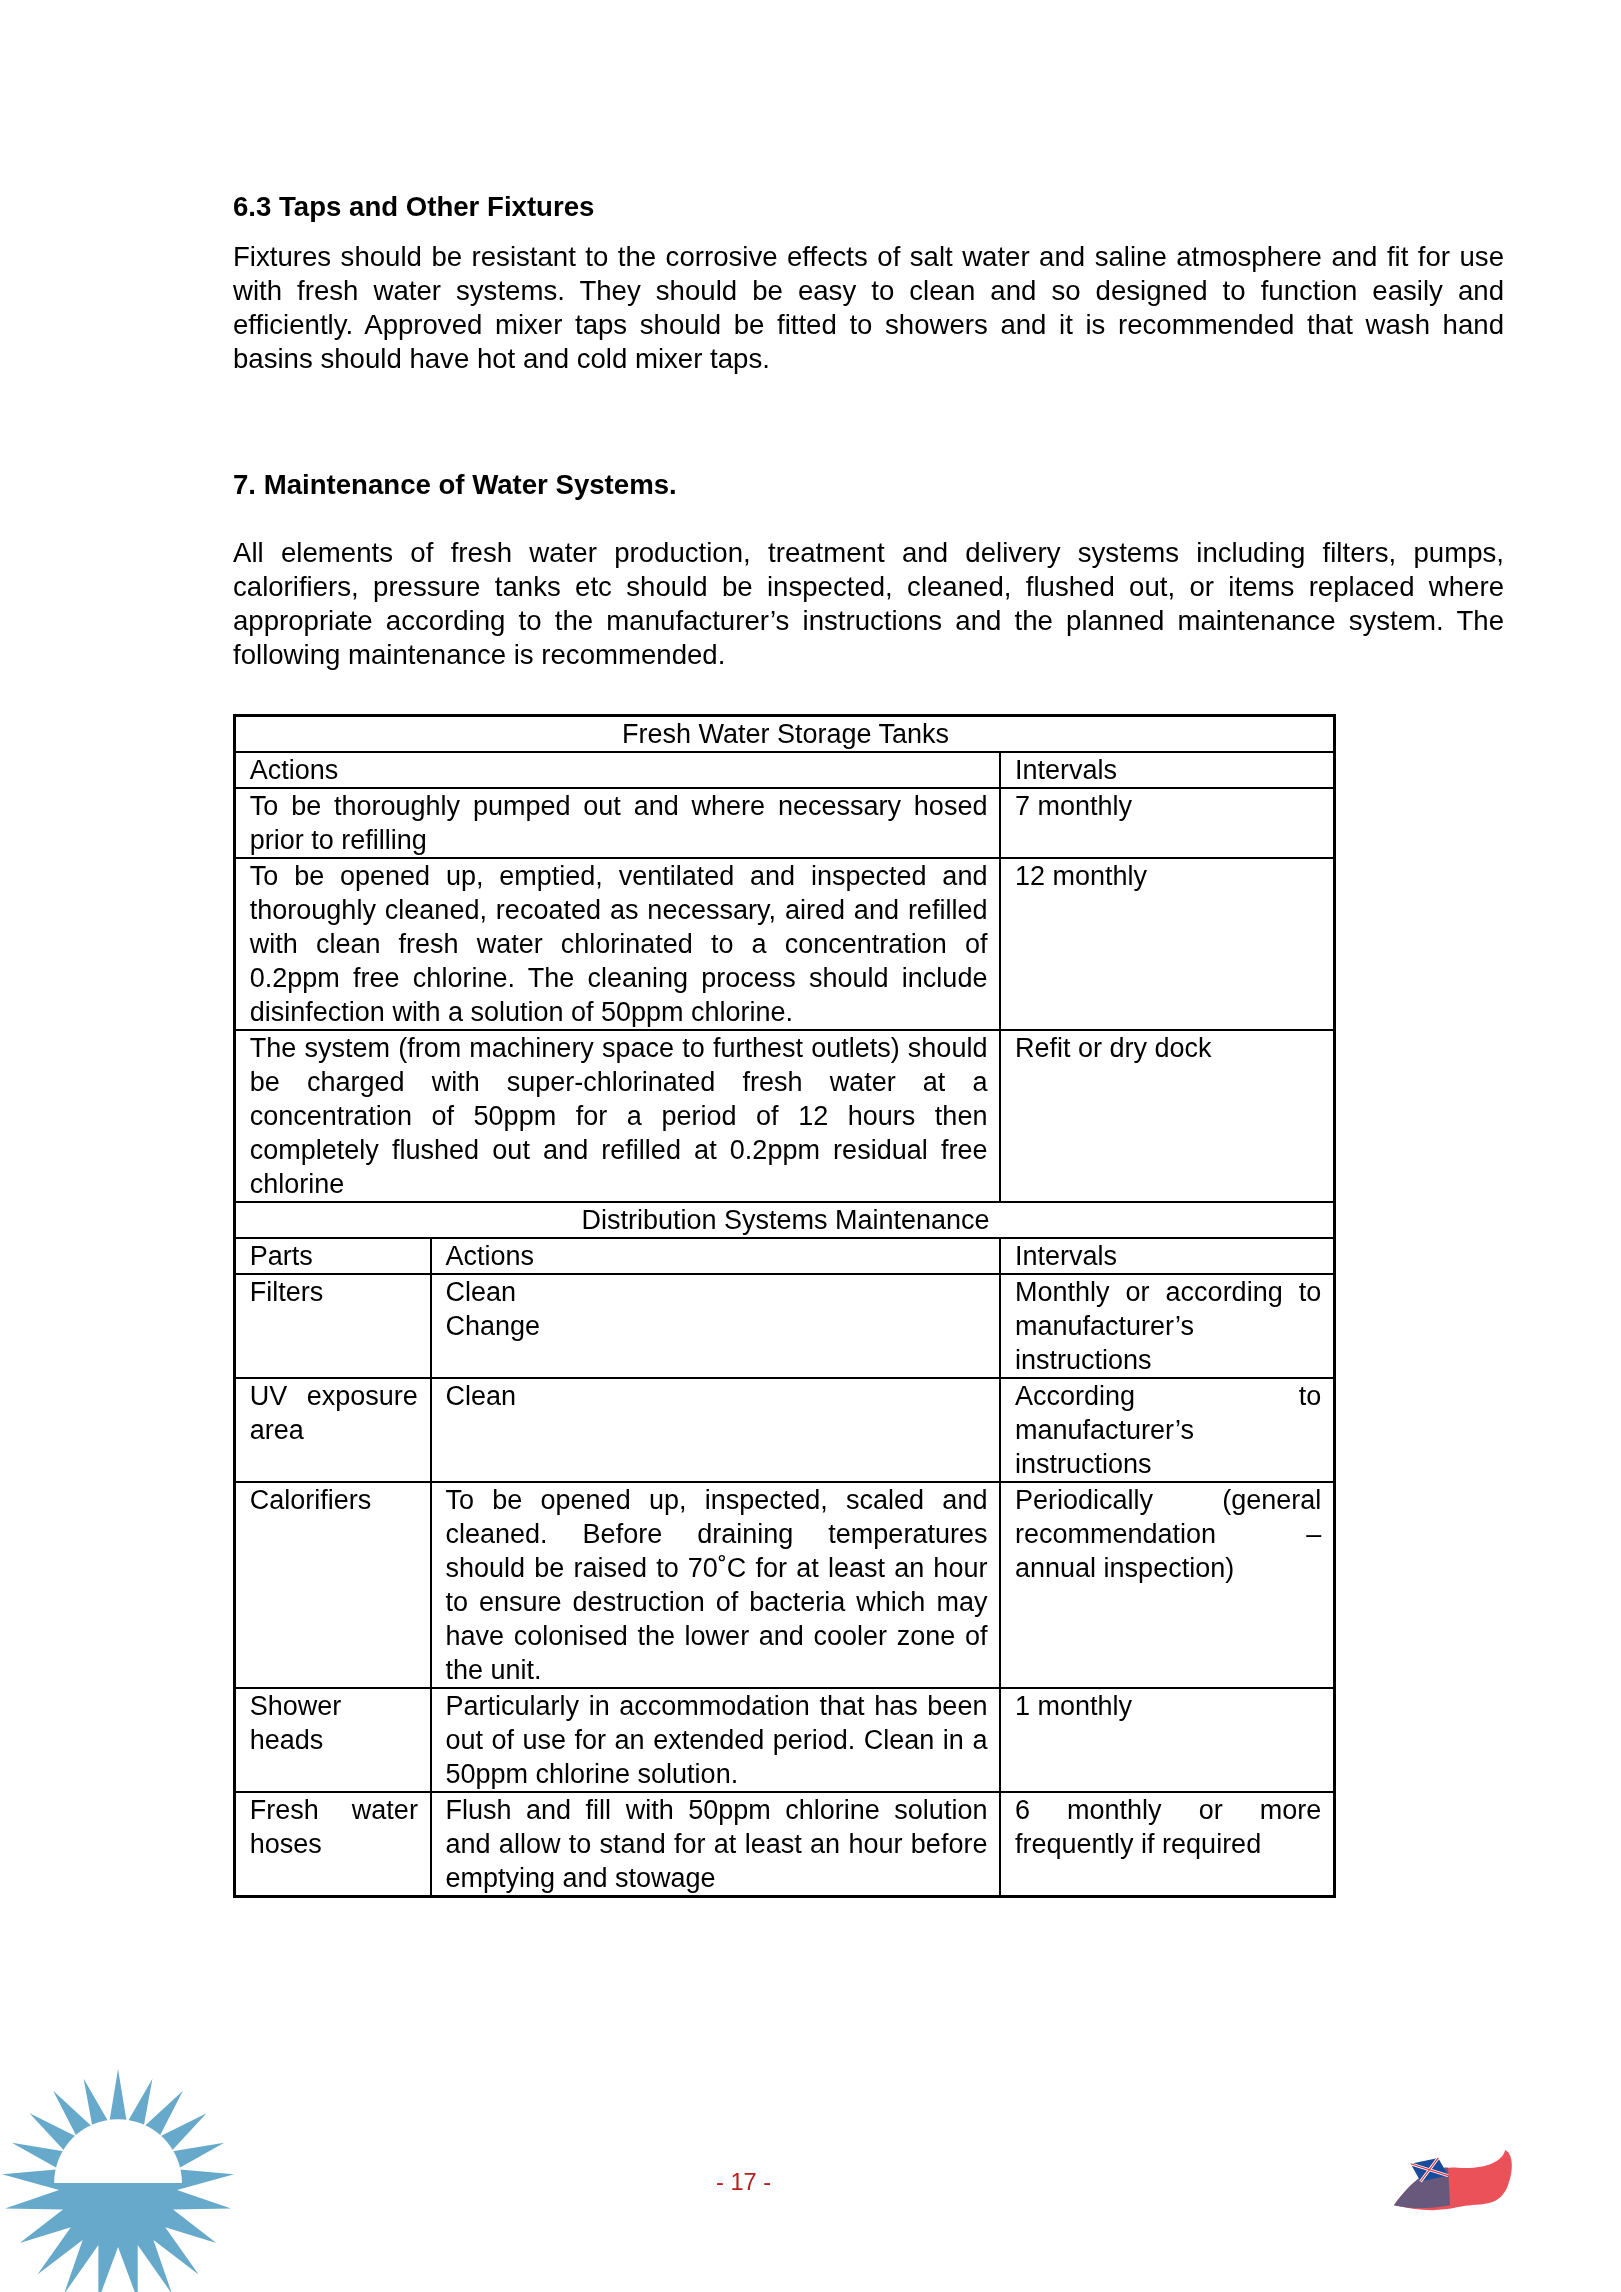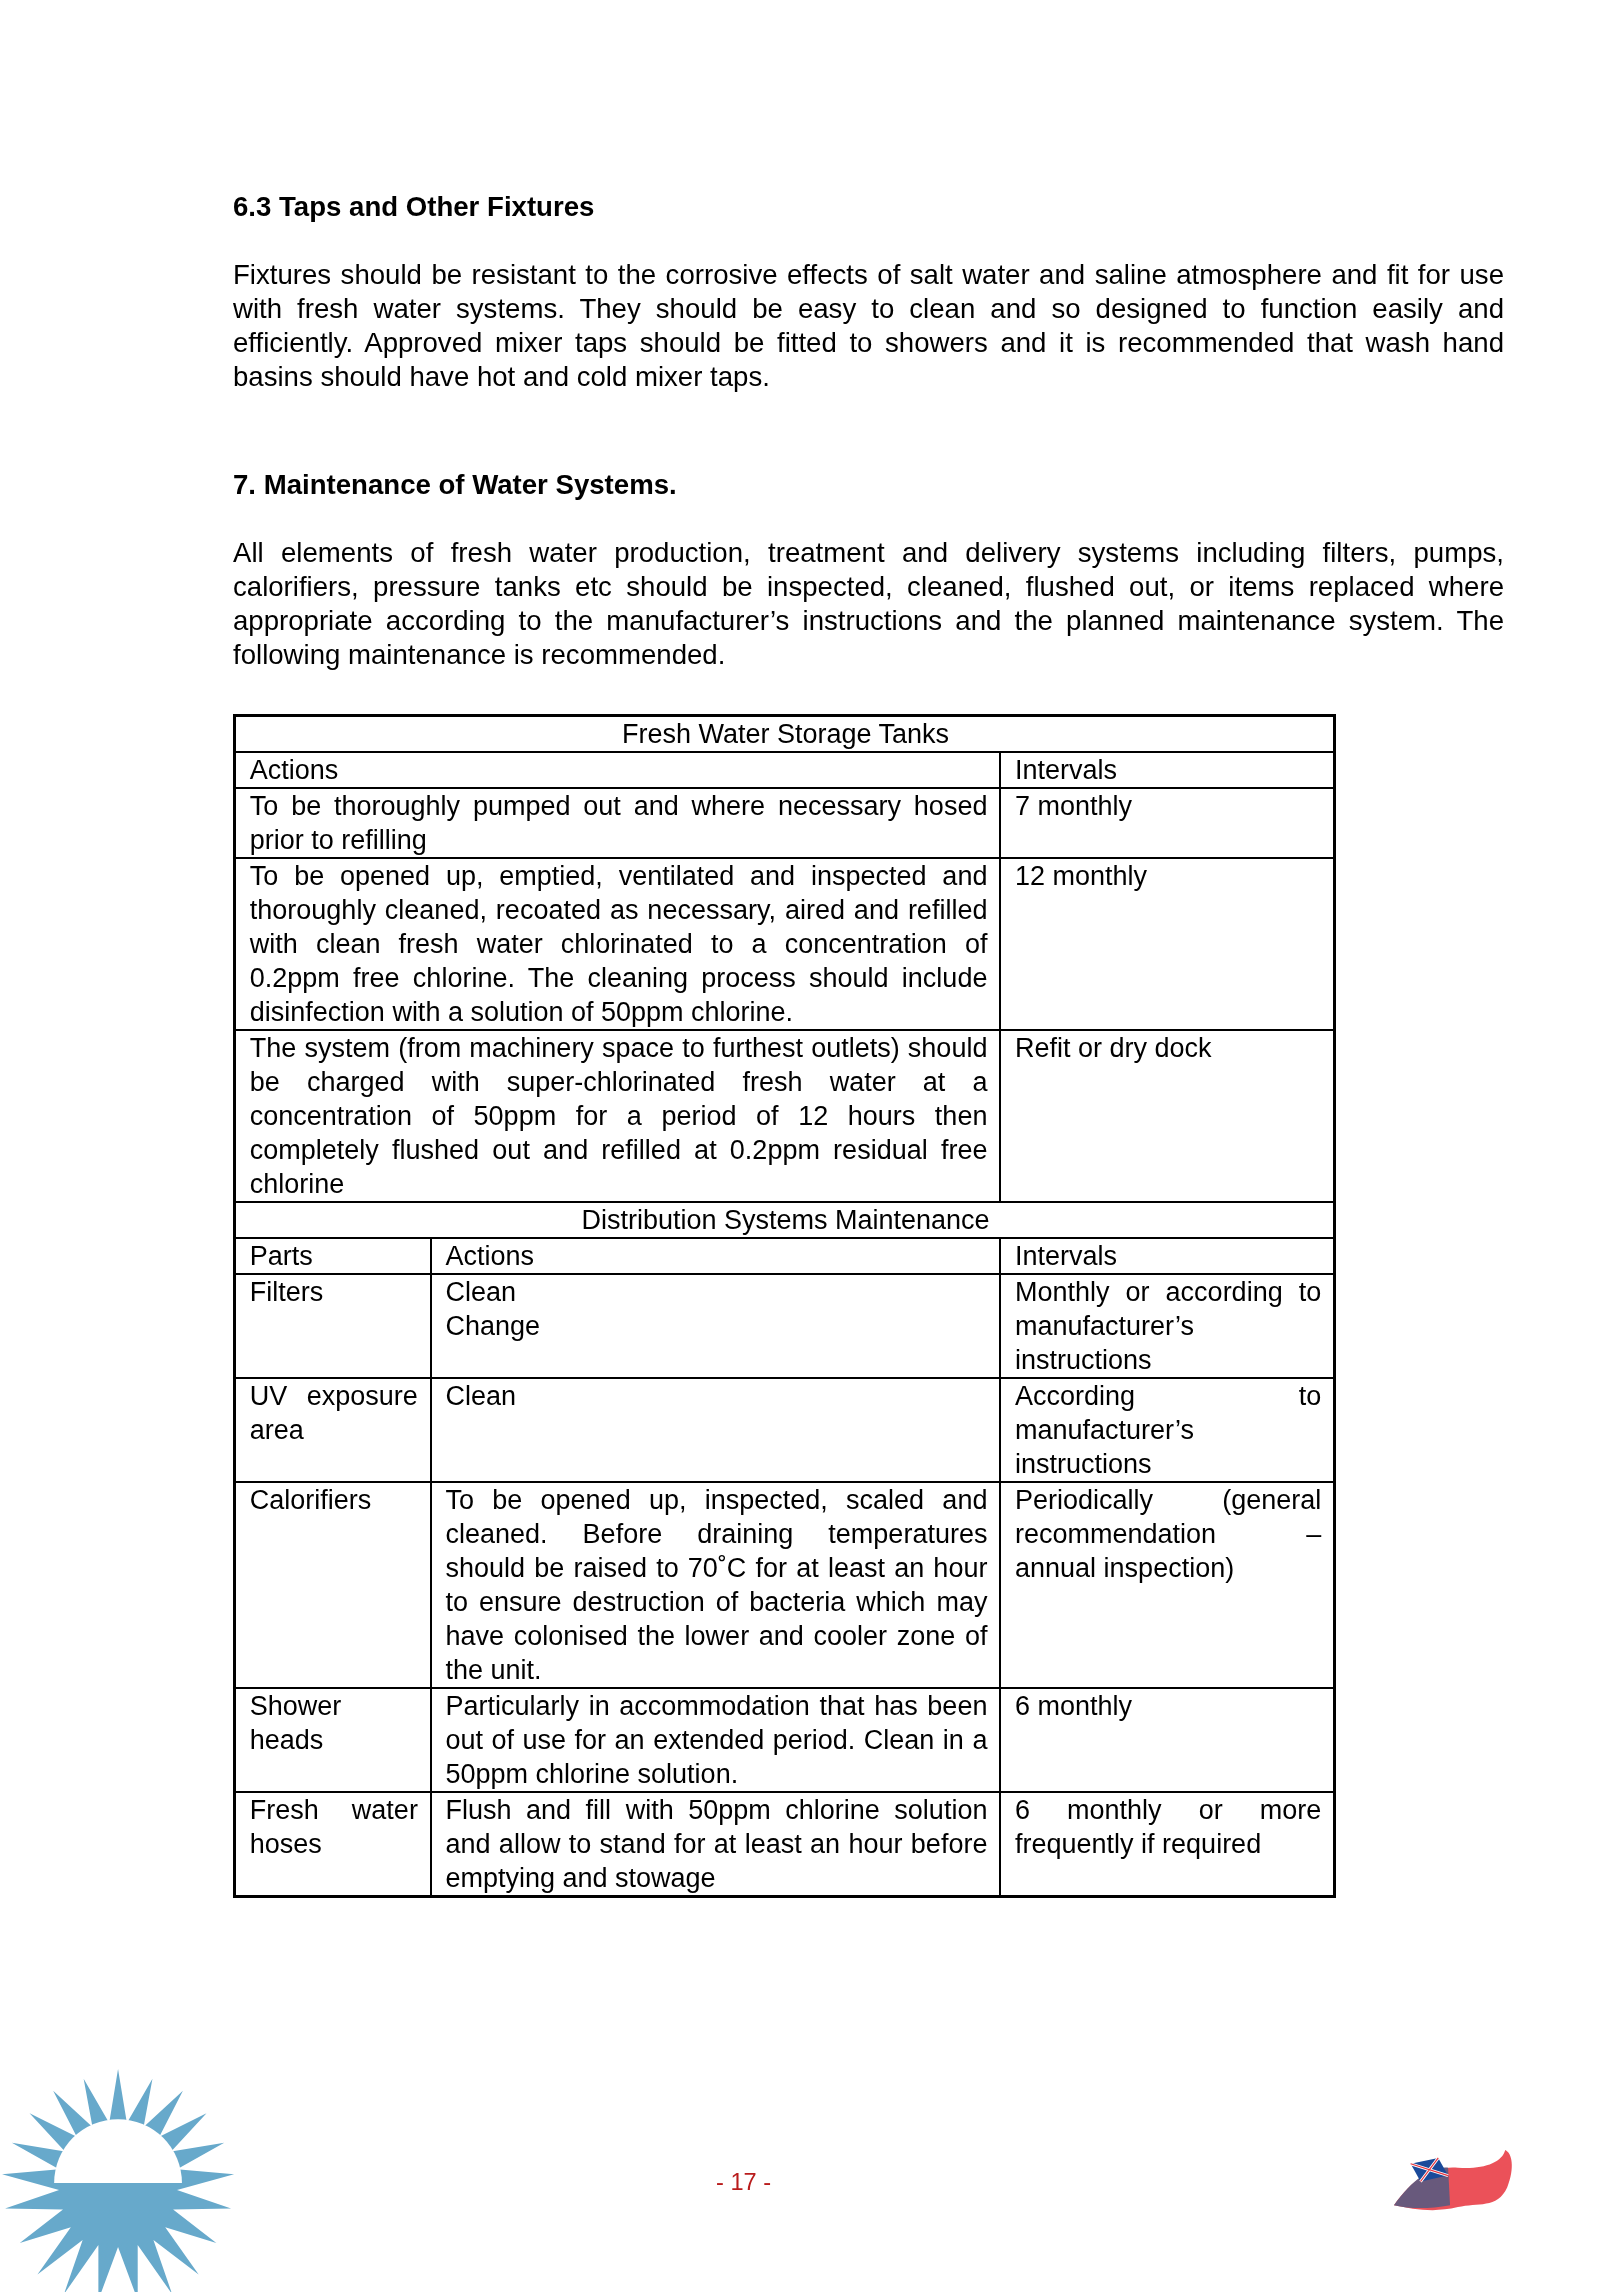--- a/index.html
+++ b/index.html
@@ -18,21 +18,21 @@
   .note { font-size: 25px; line-height: 31.5px; font-weight: bold; text-align: justify; text-align-last: left; }
   .hdr td { border-bottom: 3px solid #000; }
   .footer { position: absolute; left: 0; top: 2064px; width: 1621px; height: 229px; }
   .pageno { position: absolute; left: 716px; top: 2169px; font-size: 23.6px; color: #b91c1c; }
 </style>
 </head>
 <body>
 
 <div class="page">
   <h2 style="top:191px;">6.3 Taps and Other Fixtures</h2>
-  <p class="body" style="top:258px;">Fixtures should be resistant to the corrosive effects of salt water and saline atmosphere and fit for use with fresh water systems.  They should be easy to clean and so designed to function easily and efficiently. Approved mixer taps should be fitted to showers and it is recommended that wash hand basins should have hot and cold mixer taps.</p>
+  <p class="body" style="top:240px;">Fixtures should be resistant to the corrosive effects of salt water and saline atmosphere and fit for use with fresh water systems.  They should be easy to clean and so designed to function easily and efficiently. Approved mixer taps should be fitted to showers and it is recommended that wash hand basins should have hot and cold mixer taps.</p>
 
   <h2 style="top:469px;">7. Maintenance of Water Systems.</h2>
   <p class="body" style="top:536px;">All elements of fresh water production, treatment and delivery systems including filters, pumps, calorifiers, pressure tanks etc should be inspected, cleaned, flushed out, or items replaced where appropriate according to the manufacturer’s instructions and the planned maintenance system. The following maintenance is recommended.</p>
 
   <table class="maint">
     <colgroup>
       <col style="width:212px">
       <col style="width:689px">
       <col style="width:370px">
     </colgroup>
@@ -78,21 +78,21 @@
       <td class="just">According to manufacturer’s instructions</td>
     </tr>
     <tr class="hdr">
       <td class="just">Calorifiers</td>
       <td class="just">To be opened up, inspected, scaled and cleaned. Before draining temperatures should be raised to 70˚C for at least an hour to ensure destruction of bacteria which may have colonised the lower and cooler zone of the unit.</td>
       <td class="just">Periodically (general recommendation – annual inspection)</td>
     </tr>
     <tr class="hdr">
       <td class="just">Shower heads</td>
       <td class="just">Particularly in accommodation that has been out of use for an extended period. Clean in a 50ppm chlorine solution.</td>
-      <td class="just">6 monthly</td>
+      <td class="just">1 monthly</td>
     </tr>
     <tr>
       <td class="just">Fresh water hoses</td>
       <td class="just">Flush and fill with 50ppm chlorine solution and allow to stand for at least an hour before emptying and stowage</td>
       <td class="just">6 monthly or more frequently if required</td>
     </tr>
   </tbody>
     </table>
 </div>
 

